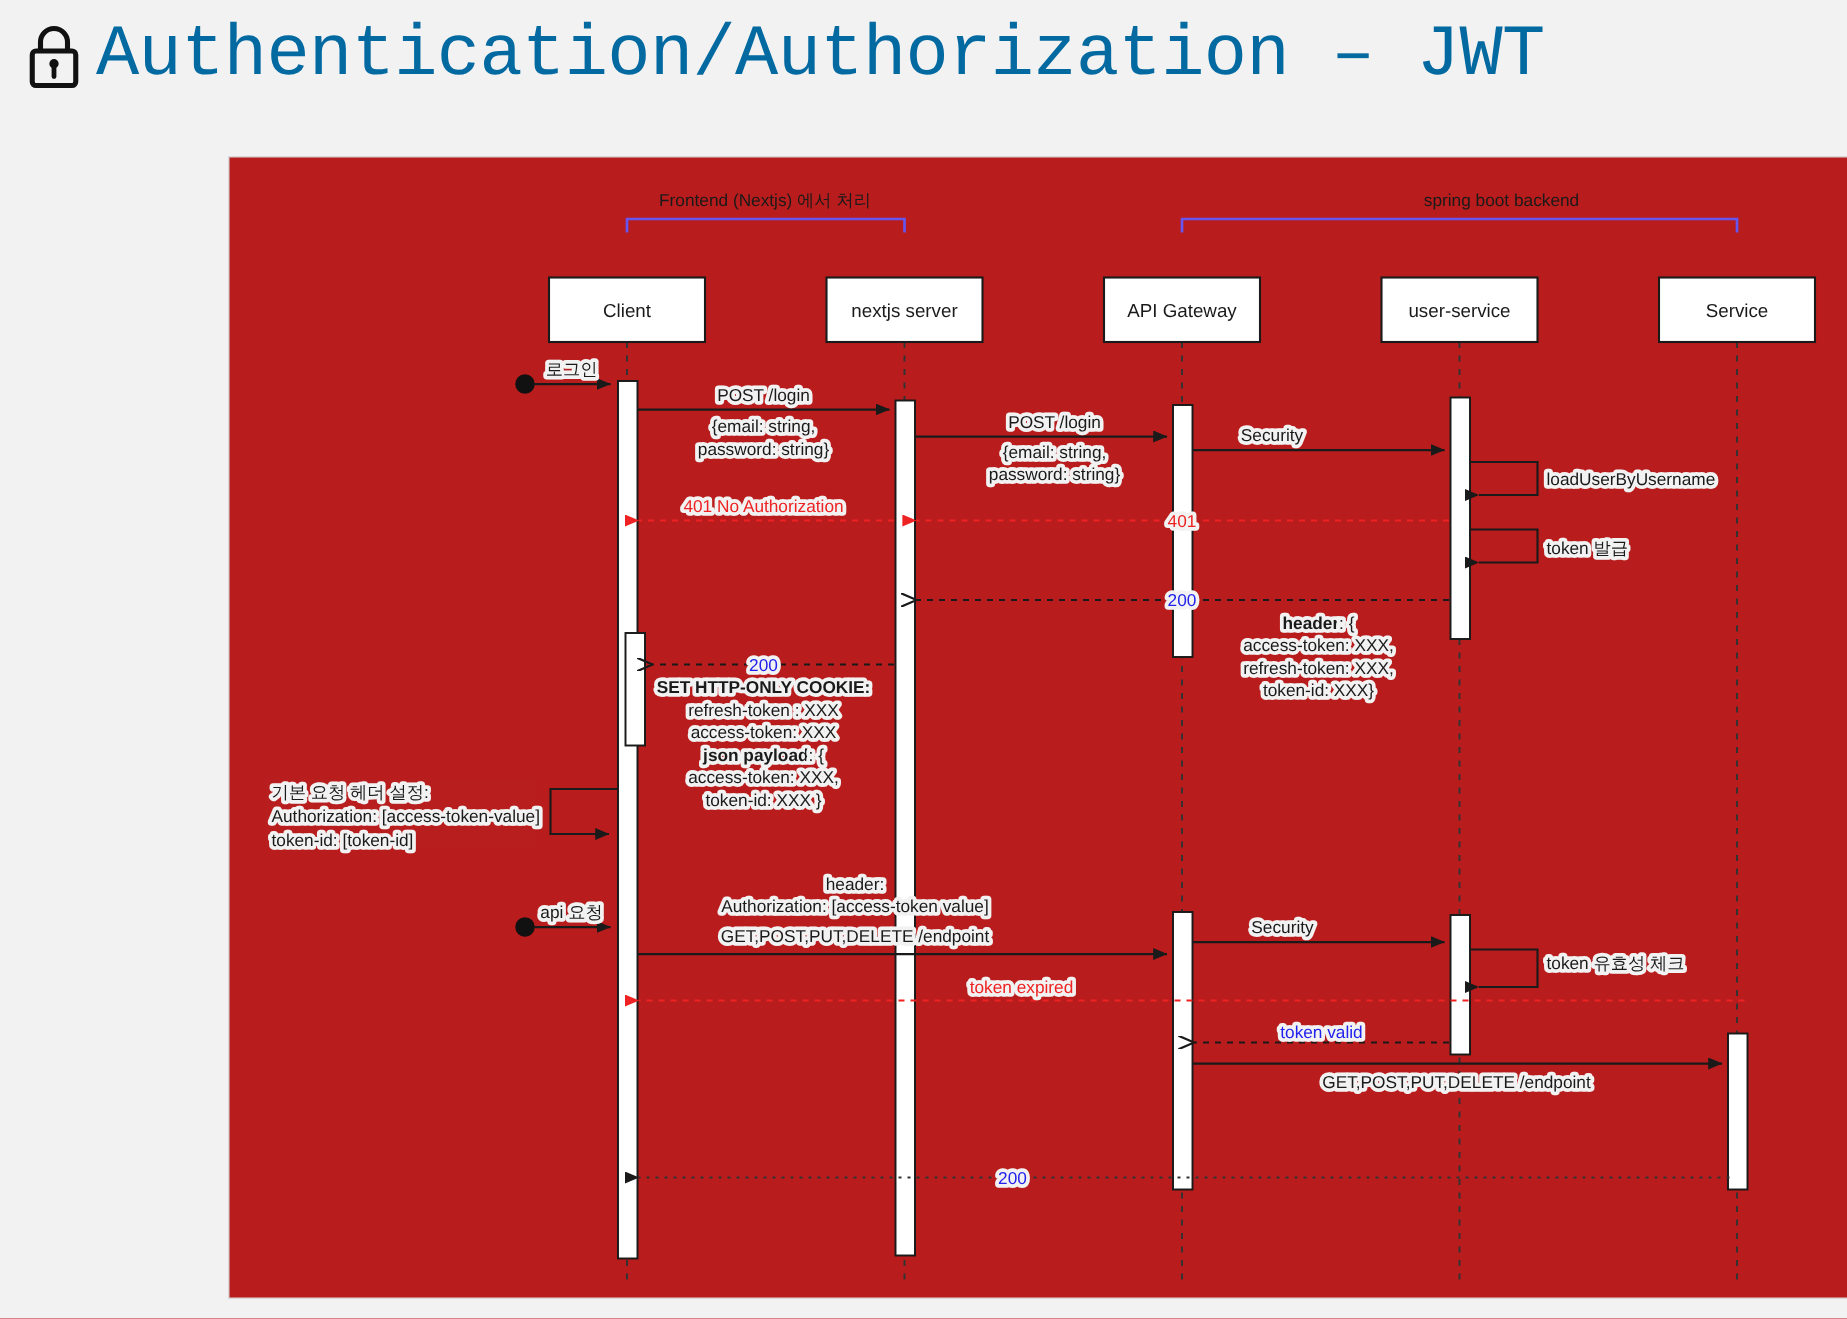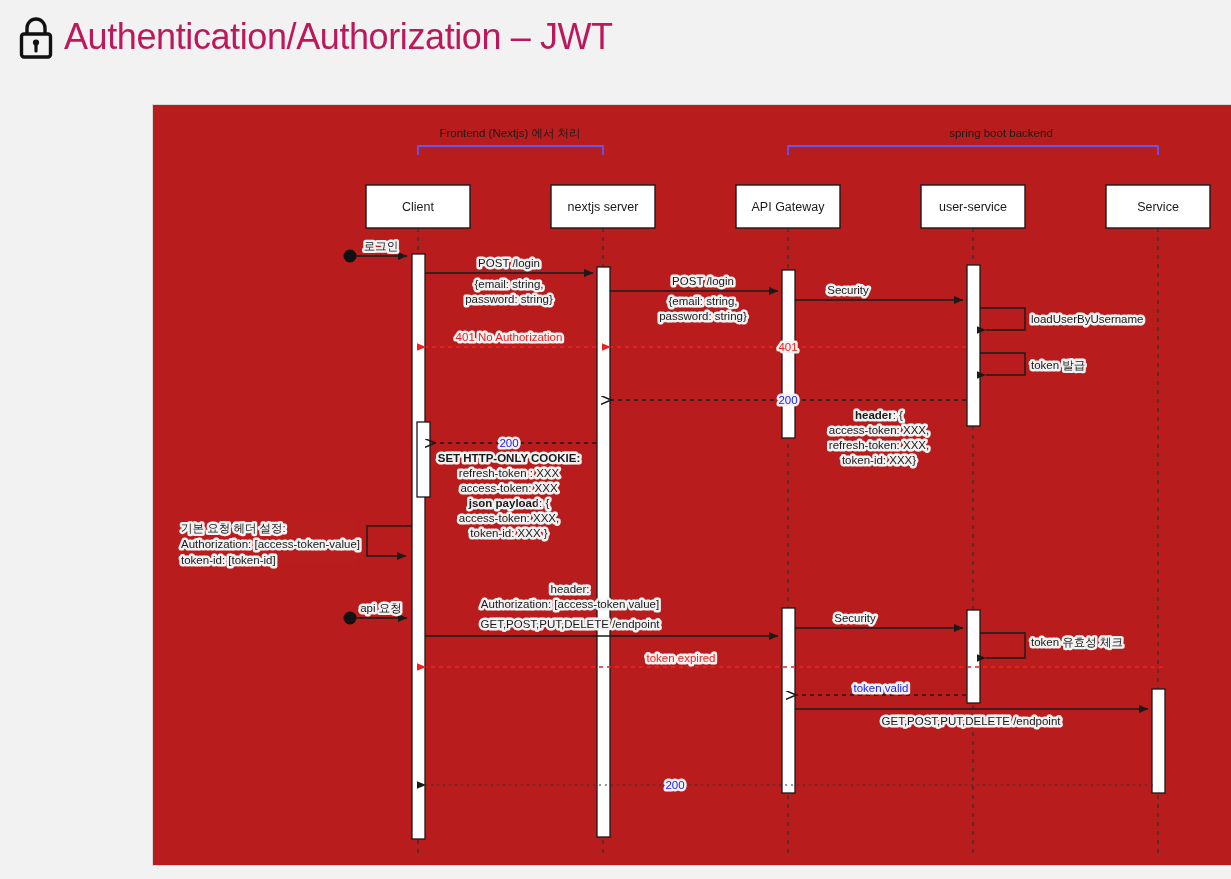--- a/index.html
+++ b/index.html
@@ -8,22 +8,22 @@
     background:#f2f2f2;
     font-family:"Liberation Sans","DejaVu Sans",sans-serif;
     overflow:hidden;
   }
   #page-title{
     display:flex;align-items:center;gap:6px;
     padding:12px 0 0 14px;height:62px;box-sizing:border-box;
   }
   #page-title .lock{flex:0 0 auto;}
   #page-title .ttl{
-    color:#be185d;font-size:36px;font-weight:400;letter-spacing:-0.4px;
-    line-height:1;white-space:nowrap;
+    color:#0369a1;font-size:48px;font-weight:400;letter-spacing:-0.4px;
+    line-height:1;white-space:nowrap;font-family:Liberation Mono, monospace;
   }
   #diagram-frame{
     position:absolute;left:152px;top:104px;width:1152px;height:762px;
     border:1px solid #d8d8d8;background:#b91c1c;box-sizing:border-box;
   }
   svg{display:block;}
   .lbl{font-family:"Liberation Sans","DejaVu Sans",sans-serif;font-size:11.5px;fill:#1a1a1a;}
   .lbl-part{font-size:12.5px;}
   .lbl-grp{font-size:11.5px;}
   .lbl-red{fill:#ee2222;}

